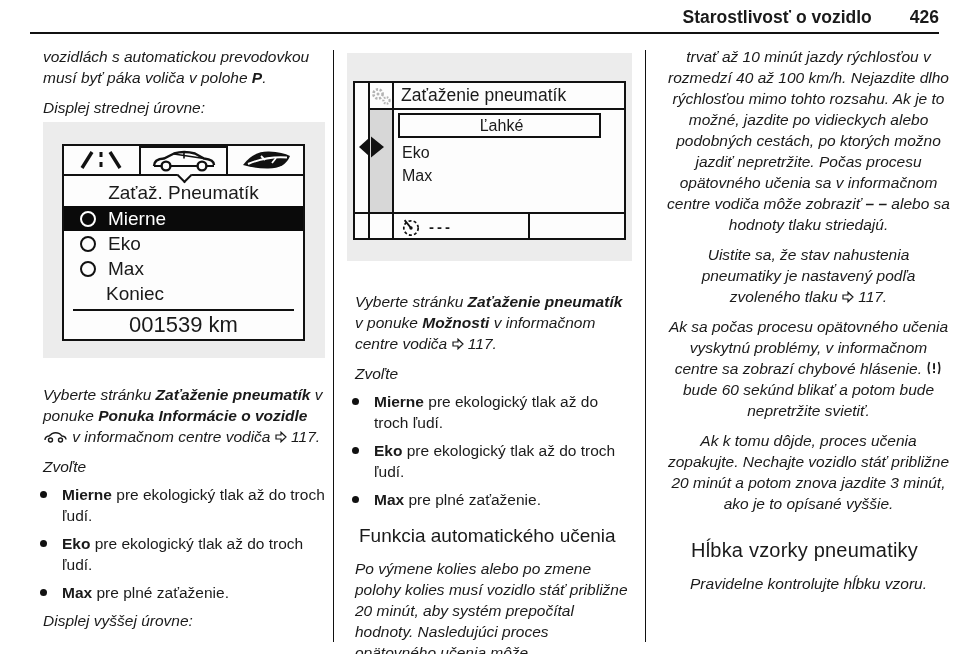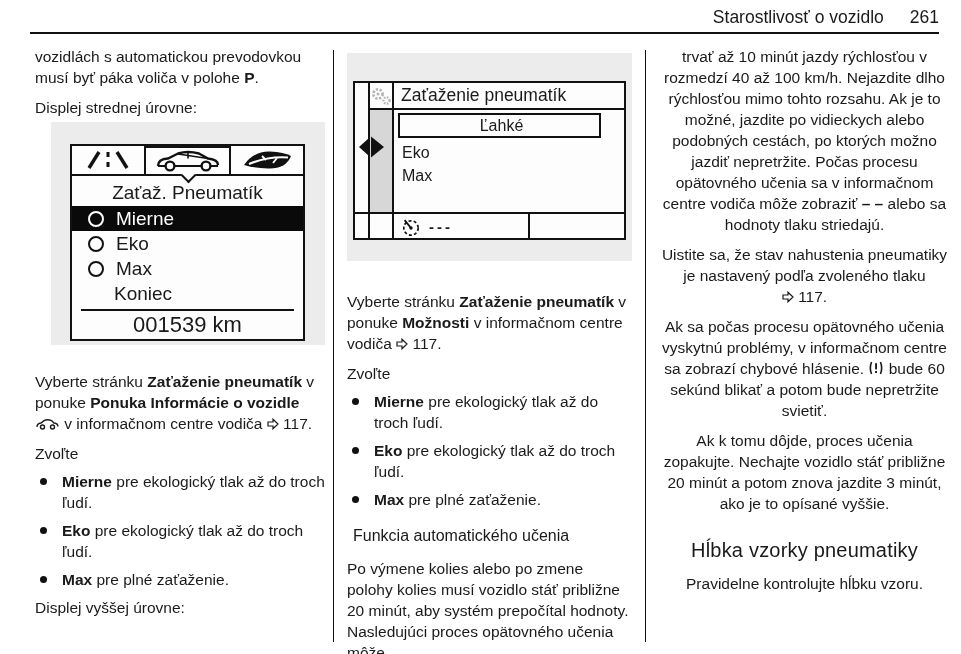--- a/index.html
+++ b/index.html
@@ -2,51 +2,51 @@
 <html><head>
 <meta charset="utf-8">
 <style>
   html,body{margin:0;padding:0;background:#fff;}
   body{width:961px;height:654px;overflow:hidden;
        font-family:"Liberation Sans","DejaVu Sans",sans-serif;color:#1a1a1a;}
   .page{position:relative;width:961px;height:654px;background:#fff;}
 
   
   .hdr{position:absolute;top:7px;left:30px;right:22px;display:flex;
-       justify-content:flex-end;align-items:baseline;gap:26px;
-       font-size:17.5px;font-weight:normal;}
+       justify-content:flex-end;align-items:baseline;gap:38px;
+       font-size:17.5px;font-weight:bold;}
   .hdr-rule{position:absolute;top:32px;left:30px;right:22px;height:2px;background:#111;}
 
   
   .col{position:absolute;top:46px;font-size:15.5px;line-height:21px;}
   .col1{left:35px;width:290px;}
   .col2{left:347px;width:285px;}
   .col3{left:659px;width:291px;text-align:center;}
   .vsep{position:absolute;top:50px;width:1px;height:592px;background:#111;}
   .vsep1{left:333px;}
   .vsep2{left:645px;}
 
-  p{margin:0 0 9px 0;}
+  p{margin:0 0 9px 8px;font-style:italic;}
   b{font-weight:bold;}
-  .subhead{font-size:16px;line-height:24px;margin:14px 0 10px 6px;}
+  .subhead{font-size:19px;line-height:24px;margin:14px 0 10px 12px;}
   .bighead{font-size:20px;line-height:28px;margin:22px 0 9px 0;letter-spacing:.2px;}
 
   
   .bullet{display:flex;margin:0 0 7px 0;justify-content:space-between;}
   .bullet .dot{flex:0 0 auto;width:7px;height:7px;border-radius:50%;background:#111;
                margin:7px 15px 0 5px;}
   .bullet .btxt{flex:1;}
 
   
   .inl{display:inline-block;vertical-align:-1px;}
   .refwrap{white-space:nowrap;}
 
   
   .figure{background:#ececec;}
-  .fig1{margin:4px 0 26px 16px;padding:22px 20px 4px 19px;}
+  .fig1{margin:4px 0 26px 8px;padding:22px 20px 17px 19px;}
   .fig2{margin:7px 0 30px 0;padding:28px 6px 21px 6px;}
 
   
   .display1{background:#fdfdfd;border:2px solid #111;}
   .tabs{display:flex;height:30px;align-items:stretch;}
   .tab{flex:1;display:flex;align-items:center;justify-content:center;
        border-bottom:2px solid #111;}
   .tab-sel{flex:1.15;border:2px solid #111;border-bottom:2px solid #111;
        position:relative;margin-bottom:0;background:#fdfdfd;}
   .tab-sel .notch{position:absolute;left:50%;bottom:-7px;width:9px;height:9px;
@@ -85,21 +85,21 @@
   .d2-status{font-weight:bold;font-size:15px;letter-spacing:3px;}
   .d2-v3{position:absolute;left:173px;top:131px;bottom:0;width:2px;background:#111;}
 </style>
 </head>
 <body>
 
 <div class="page">
 
   <div class="hdr">
     <span>Starostlivosť o vozidlo</span>
-    <span>261</span>
+    <span>426</span>
   </div>
   <div class="hdr-rule"></div>
 
   <div class="vsep vsep1"></div>
   <div class="vsep vsep2"></div>
 
   <div class="col col1">
     <p><span>vozidlách s automatickou prevodovkou musí byť páka voliča v polohe </span><b>P</b><span>.</span></p>
     <p style="margin-bottom:4px;">Displej strednej úrovne:</p>
 

